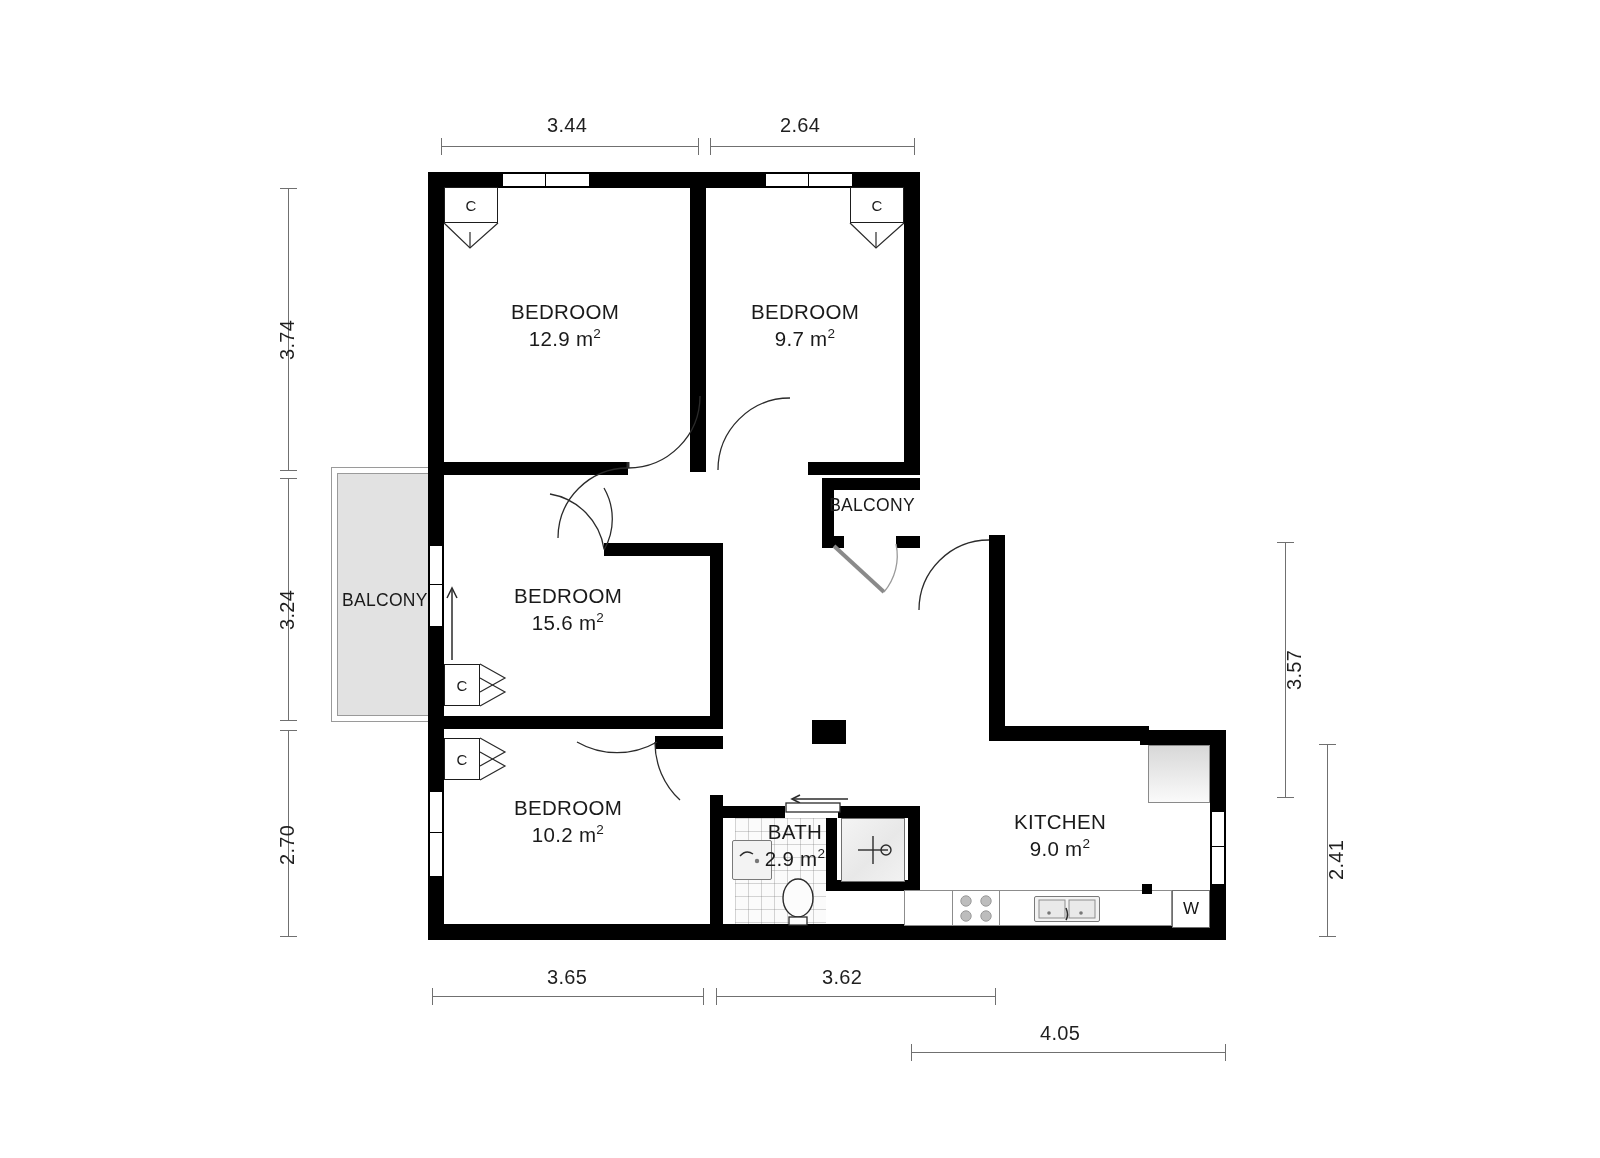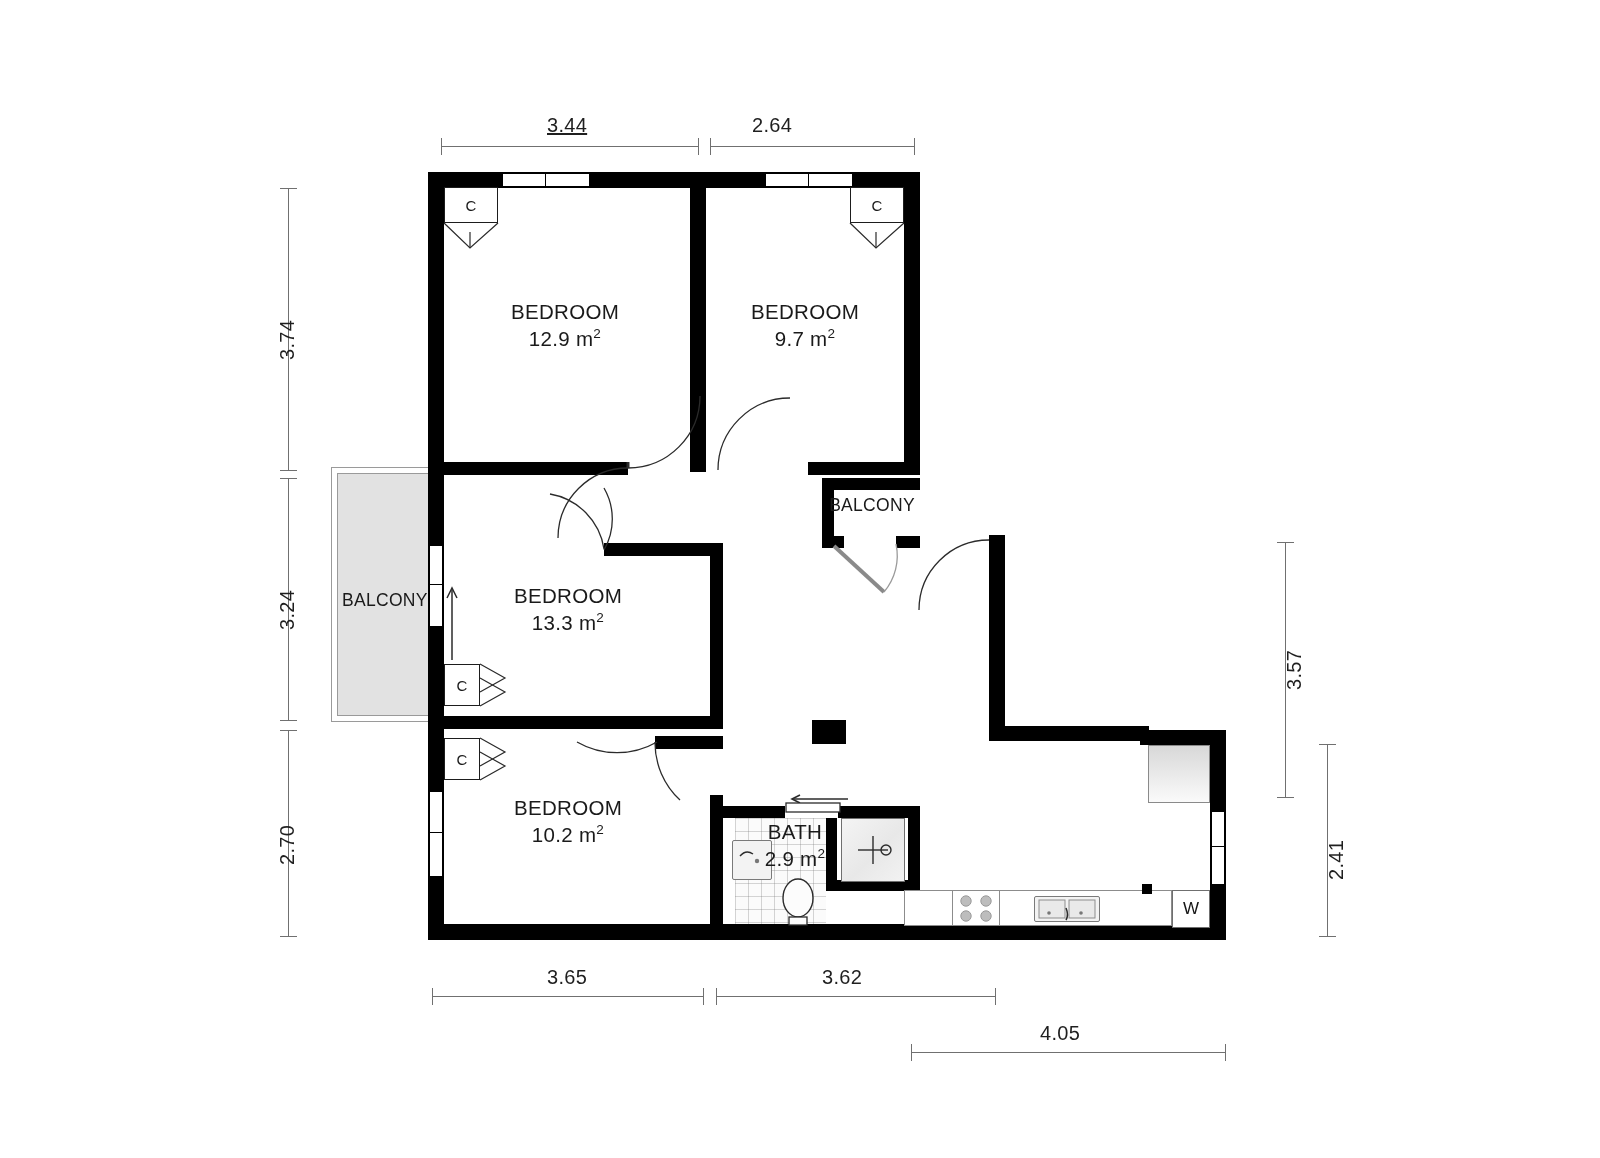--- a/index.html
+++ b/index.html
@@ -305,48 +305,52 @@
     <span class="area"><span>12.9 m</span><sup>2</sup></span>
   </div>
 
   <div class="room-label" style="left:710px; top:298px; width:190px;">
     <span>BEDROOM</span>
     <span class="area"><span>9.7 m</span><sup>2</sup></span>
   </div>
 
   <div class="room-label" style="left:468px; top:582px; width:200px;">
     <span>BEDROOM</span>
-    <span class="area"><span>13.3 m</span><sup>2</sup></span>
+    <span class="area"><span>15.6 m</span><sup>2</sup></span>
   </div>
 
   <div class="room-label" style="left:468px; top:794px; width:200px;">
     <span>BEDROOM</span>
     <span class="area"><span>10.2 m</span><sup>2</sup></span>
   </div>
 
 
+  <div class="room-label" style="left:960px; top:808px; width:200px;">
+    <span>KITCHEN</span>
+    <span class="area"><span>9.0 m</span><sup>2</sup></span>
+  </div>
 
   <div class="room-label" style="left:740px; top:818px; width:110px;">
     <span>BATH</span>
     <span class="area"><span>2.9 m</span><sup>2</sup></span>
   </div>
 
   <div class="room-label label-small" style="left:826px; top:494px; width:92px;">
     <span>BALCONY</span>
   </div>
 
   <div class="dim-line-h" style="left:441px; top:146px; width:258px;"></div>
   <div class="tick-v" style="left:441px; top:138px;"></div>
   <div class="tick-v" style="left:698px; top:138px;"></div>
-  <div class="dim-text" style="left:547px; top:114px;text-decoration:underline;">3.44</div>
+  <div class="dim-text" style="left:547px; top:114px;">3.44</div>
 
   <div class="dim-line-h" style="left:710px; top:146px; width:205px;"></div>
   <div class="tick-v" style="left:710px; top:138px;"></div>
   <div class="tick-v" style="left:914px; top:138px;"></div>
-  <div class="dim-text" style="left:752px; top:114px;">2.64</div>
+  <div class="dim-text" style="left:780px; top:114px;">2.64</div>
 
   <div class="dim-line-v" style="left:288px; top:188px; width:1.2px; height:282px;"></div>
   <div class="tick-h" style="left:280px; top:188px;"></div>
   <div class="tick-h" style="left:280px; top:470px;"></div>
   <div class="dim-text-v" style="left:276px; top:360px;">3.74</div>
 
   <div class="dim-line-v" style="left:288px; top:478px; width:1.2px; height:243px;"></div>
   <div class="tick-h" style="left:280px; top:478px;"></div>
   <div class="tick-h" style="left:280px; top:720px;"></div>
   <div class="dim-text-v" style="left:276px; top:630px;">3.24</div>

